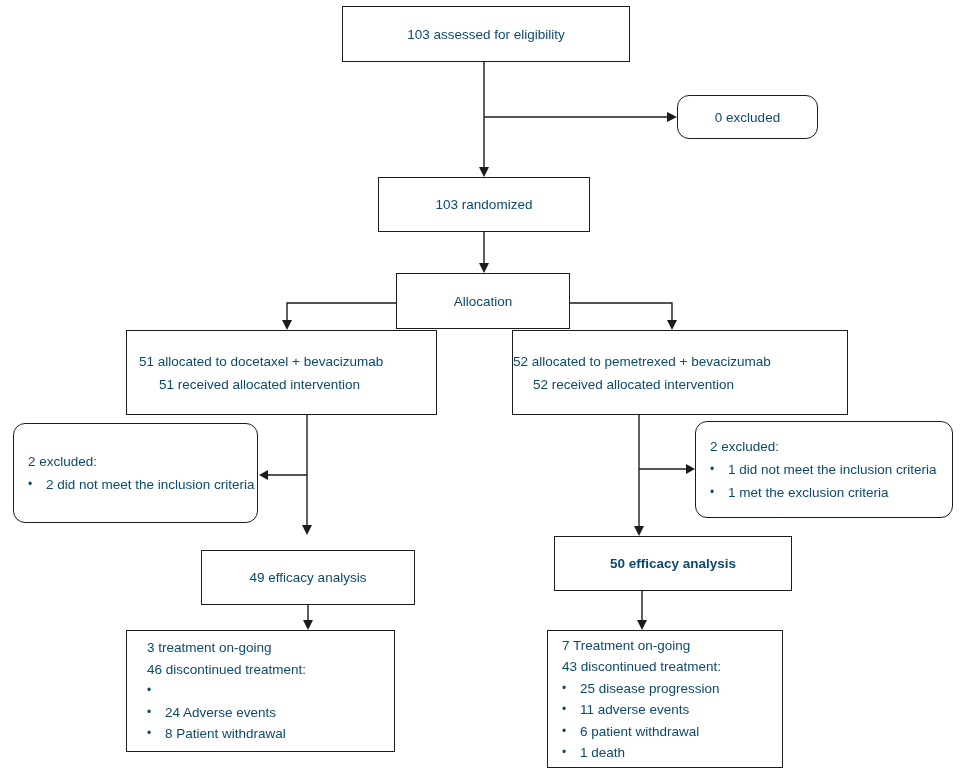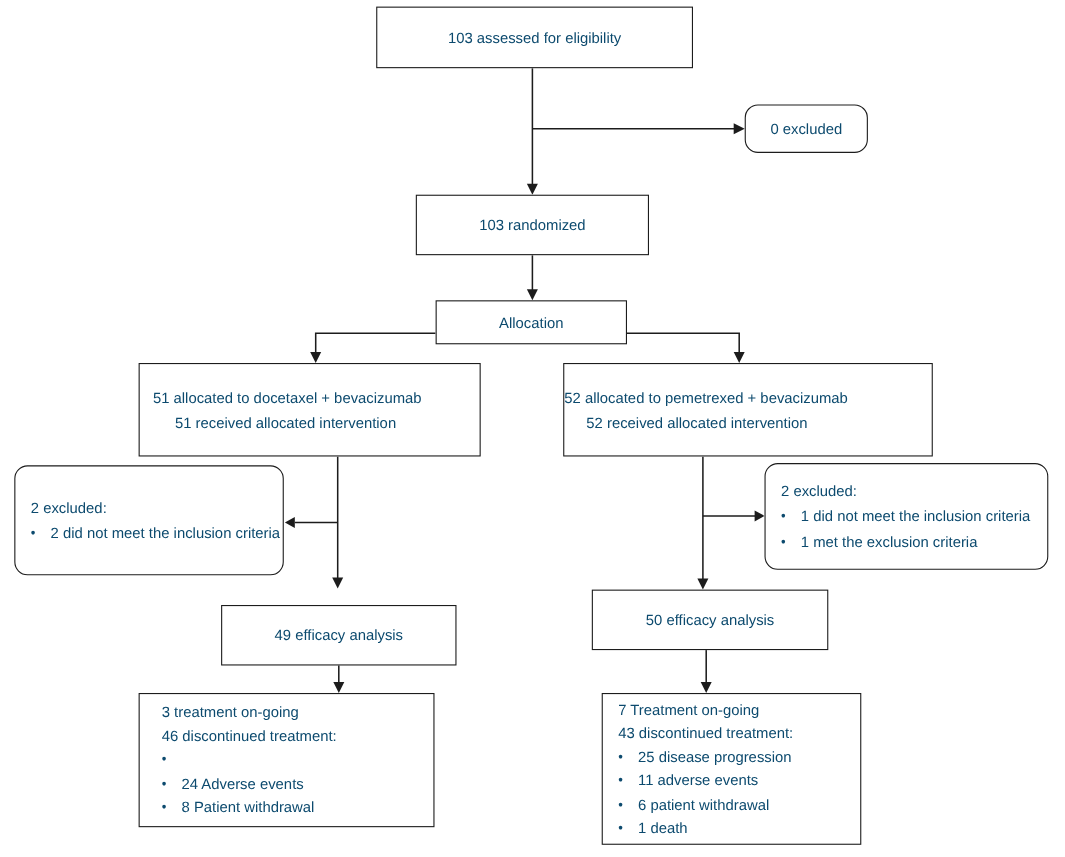--- a/index.html
+++ b/index.html
@@ -99,29 +99,29 @@
       <polygon points="686,464 686,474 695,469"></polygon>
       <polygon points="303,620 313,620 308,630"></polygon>
       <polygon points="637,620 647,620 642,630"></polygon>
     </g>
   </svg>
 
   <div class="box center" style="left:342px; top:6px; width:288px; height:56px;">
     <span>103 assessed for eligibility</span>
   </div>
 
-  <div class="box center rounded" style="left:677px; top:95px; width:112px; height:44px;">
+  <div class="box center rounded" style="left:677px; top:95px; width:141px; height:44px;">
     <span>0 excluded</span>
   </div>
 
   <div class="box center" style="left:378px; top:177px; width:212px; height:55px;">
     <span>103 randomized</span>
   </div>
 
-  <div class="box center" style="left:396px; top:273px; width:174px; height:40px;">
+  <div class="box center" style="left:396px; top:273px; width:174px; height:56px;">
     <span>Allocation</span>
   </div>
 
   <div class="box lines" style="left:126px; top:330px; width:311px; height:85px; padding-left:12px;">
     <div class="row">51 allocated to docetaxel + bevacizumab</div>
     <div class="row indent">51 received allocated intervention</div>
   </div>
 
   <div class="box lines" style="left:512px; top:330px; width:336px; height:85px; ">
     <div class="row">52 allocated to pemetrexed + bevacizumab</div>
@@ -145,21 +145,21 @@
     <div class="row bullet-row">
       <span class="bullet">•</span>
       <span>1 met the exclusion criteria</span>
     </div>
   </div>
 
   <div class="box center" style="left:201px; top:550px; width:214px; height:55px;">
     <span>49 efficacy analysis</span>
   </div>
 
-  <div class="box center" style="left:538px; top:536px; width:215px; height:55px;">
+  <div class="box center" style="left:554px; top:536px; width:238px; height:55px;font-weight:bold;">
     <span>50 efficacy analysis</span>
   </div>
 
   <div class="box lines outcome" style="left:126px; top:630px; width:269px; height:122px; padding-left:20px;">
     <div class="row">3 treatment on-going</div>
     <div class="row">46 discontinued treatment:</div>
     <div class="row bullet-row">
       <span class="bullet">•</span>
     </div>
     <div class="row bullet-row">

